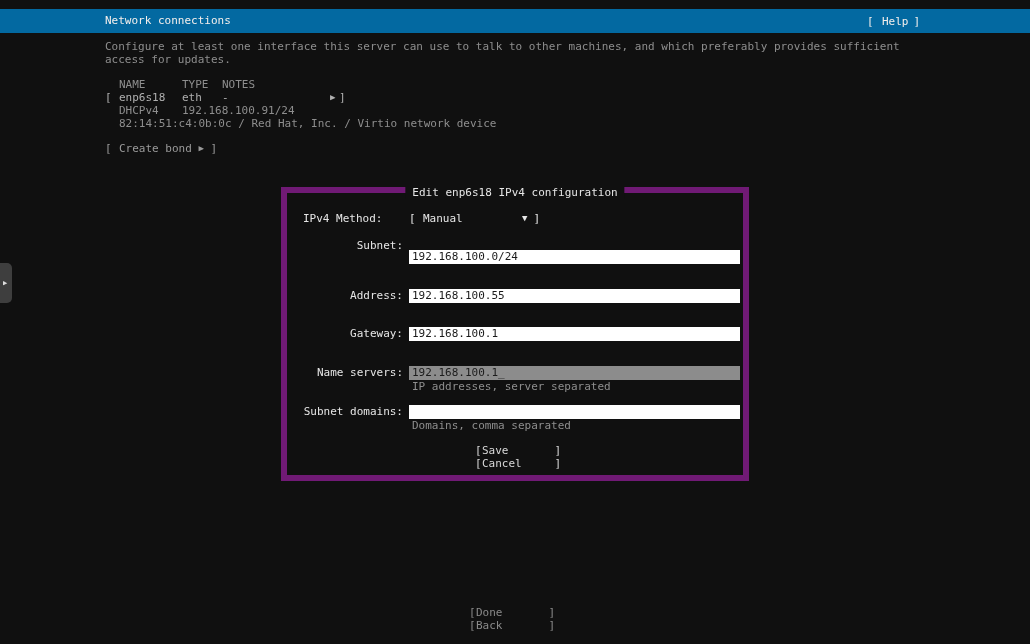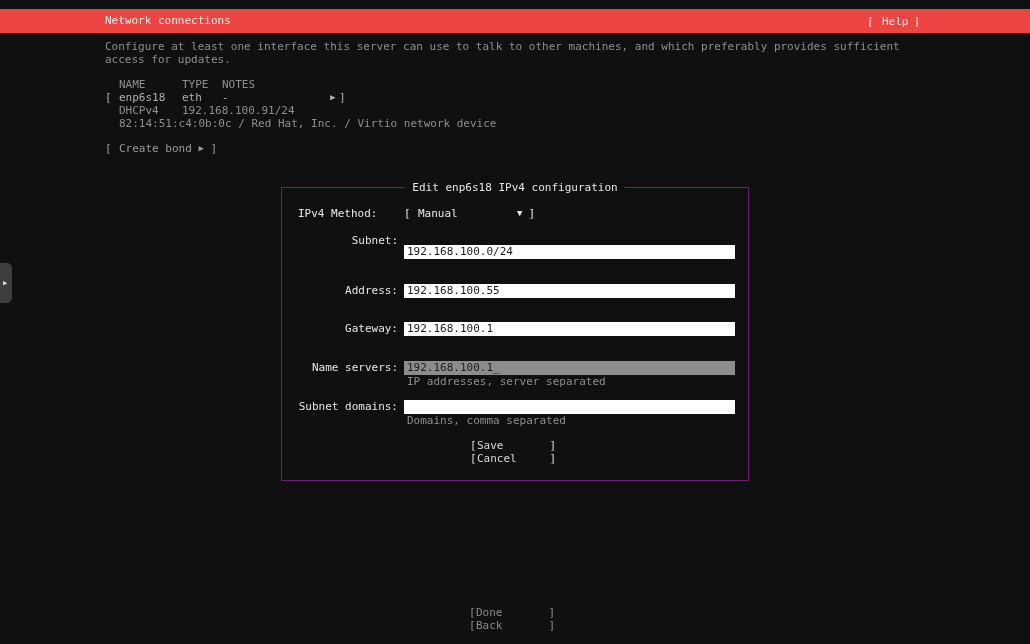--- a/index.html
+++ b/index.html
@@ -4,21 +4,21 @@
 <style>
   * { margin:0; padding:0; box-sizing:border-box; }
   html,body { width:1030px; height:644px; background:#101010; overflow:hidden; }
   body, input {
     font-family:"DejaVu Sans Mono","Liberation Mono",monospace;
     font-size:11px; line-height:13px;
   }
   #screen { position:relative; width:1030px; height:644px; background:#101010; }
 
   
-  #topbar { position:absolute; left:0; top:9px; width:1030px; height:24px; background:#ef4444; }
+  #topbar { position:absolute; left:0; top:9px; width:1030px; height:24px; background:#0369a1; }
   #topbar .bar-title { position:absolute; left:105px; top:0; height:24px; line-height:24px; color:#f4efec; }
   .tui-btn { position:absolute; height:13px; }
   .tui-btn .br-l { position:absolute; left:0; top:0; }
   .tui-btn .br-r { position:absolute; right:0; top:0; }
   .tui-btn .lbl  { position:absolute; left:7px; top:0; white-space:pre; }
   #help-btn { left:867px; top:6px; width:53px; color:#f4efec; cursor:pointer; }
   #help-btn .lbl { left:15px; }
 
   
   .dim   { color:#8e8e8e; }
@@ -33,21 +33,21 @@
   #create-bond .lbl { left:14px; }
   #create-bond .bond-arrow { position:absolute; right:13px; top:0; }
 
   
   #drawer { position:absolute; left:0; top:263px; width:12px; height:40px;
             background:#3e3e3e; border-radius:0 5px 5px 0; cursor:pointer; }
   #drawer .gl { position:absolute; left:3px; top:13px; font-size:7px; line-height:14px; color:#dcdcdc; }
 
   
   #dialog { position:absolute; left:281px; top:187px; width:468px; height:294px;
-            border:1px solid #701a75; background:#101010; }
+            border:6px solid #701a75; background:#101010; }
   #dialog-title { position:absolute; top:-7px; left:50%; transform:translateX(-50%);
                   background:#101010; padding:0 7px; color:#e6e6e6; white-space:pre; }
   .fld-label { position:absolute; left:16px; width:100px; text-align:right;
                height:14px; line-height:14px; color:#e6e6e6; white-space:pre; }
   .fld-input { position:absolute; left:122px; width:331px; height:14px;
                background:#ffffff; color:#1a1a1a; border:0; outline:none;
                padding:0 0 0 3px; line-height:14px; }
   .fld-input.focused { background:#8c8c8c; }
   .fld-input.focused .val, .fld-input.focused .cursor { color:#1c1c1c; }
   .fld-help { position:absolute; left:125px; color:#8e8e8e; white-space:pre; }

